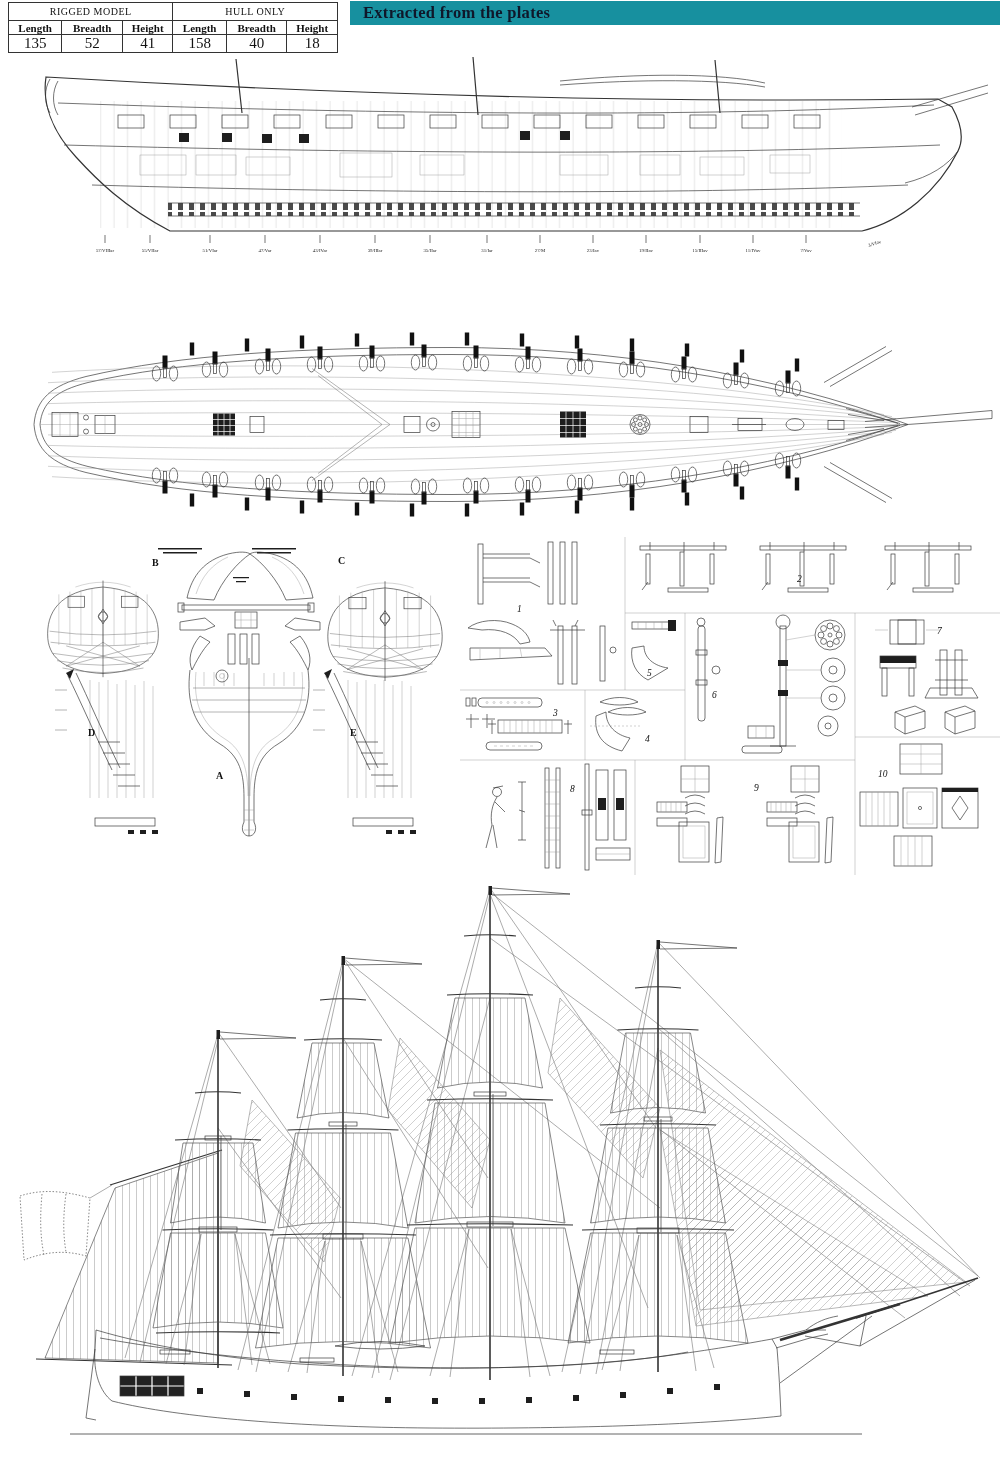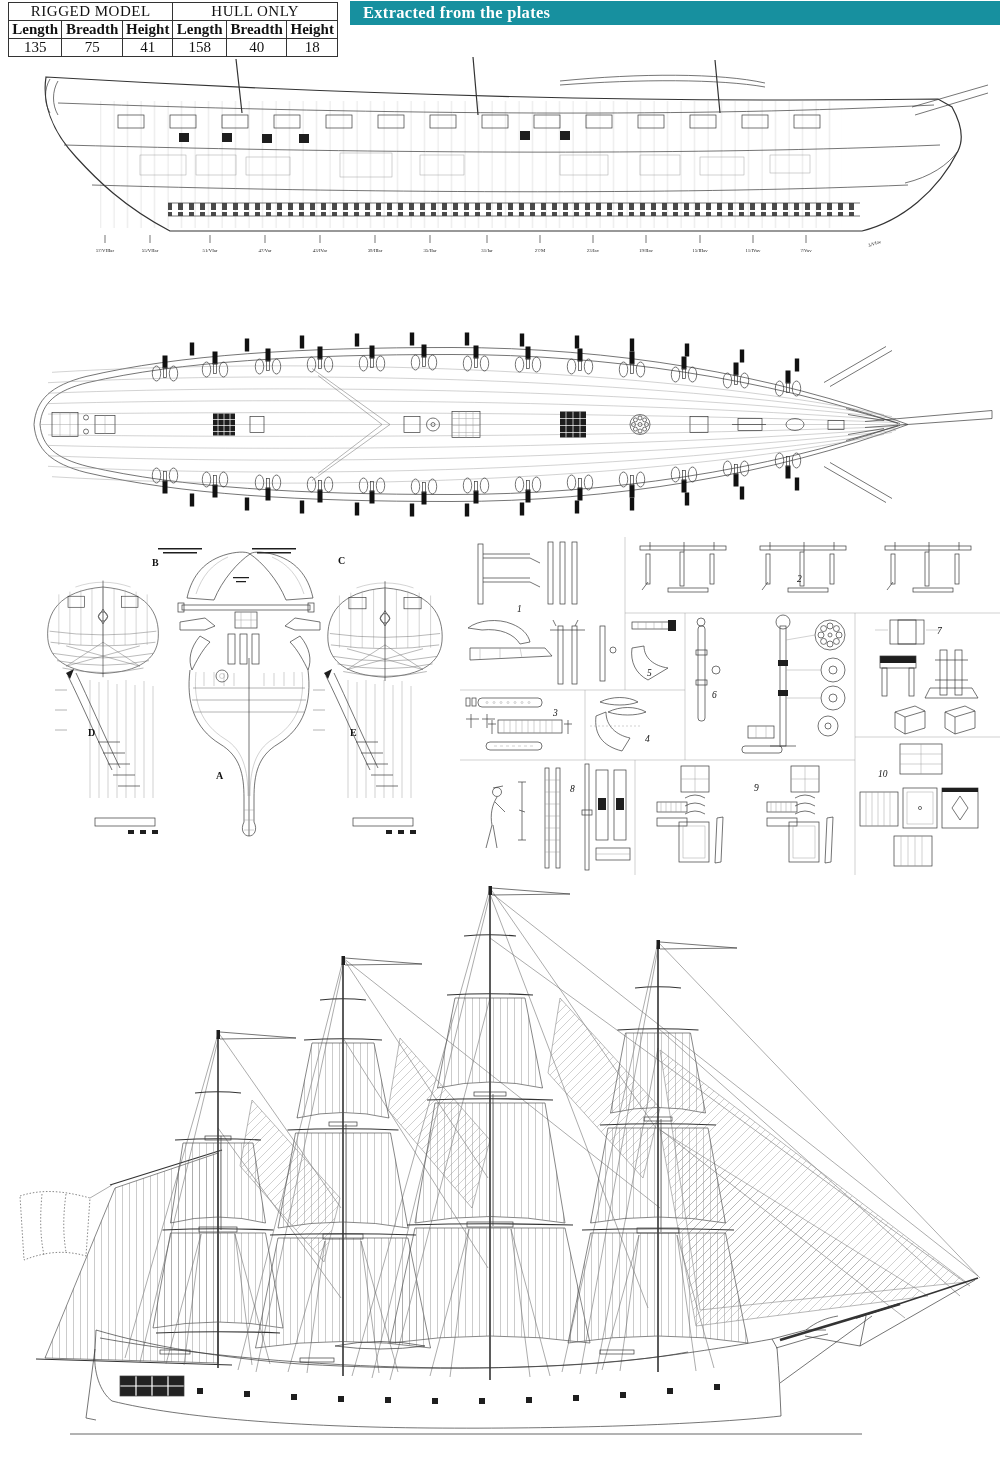--- a/index.html
+++ b/index.html
@@ -2,25 +2,25 @@
 <html style="--accent: #17909f;"><head>
 <meta charset="utf-8">
 <style>
   html,body{margin:0;padding:0;background:#e8e8e8;}
   .page{position:relative;width:1000px;height:1465px;background:#fff;margin:0 auto;
         font-family:"Liberation Serif",serif;overflow:hidden;}
   
   .spec-table{position:absolute;left:8px;top:2px;width:330px;border-collapse:collapse;
               border:1.6px solid #222;background:#fff;}
   .spec-table td{border:1px solid #333;text-align:center;padding:0;color:#111;}
-  .spec-table .grp{font-size:15px;letter-spacing:.5px;height:17px;}
-  .spec-table .sub{font-size:15px;font-weight:bold;height:13px;margin-top:24px;}
+  .spec-table .grp{font-size:10px;letter-spacing:.5px;height:17px;}
+  .spec-table .sub{font-size:11px;font-weight:bold;height:13px;margin-top:24px;}
   .spec-table .val{font-size:15px;height:13px;}
   .banner{position:absolute;left:350px;top:1px;width:650px;height:24px;background:var(--accent,#17909f);
-          color:#ffffff;font-weight:bold;font-size:16.5px;line-height:24px;padding-left:13px;
+          color:#0f172a;font-weight:bold;font-size:16.5px;line-height:24px;padding-left:13px;
           box-sizing:border-box;letter-spacing:.3px;}
   
   svg{position:absolute;left:0;}
   .ln{fill:none;stroke:#3a3a3a;stroke-width:.7;}
   .l2{fill:none;stroke:#333;stroke-width:1.2;}
   .lt{fill:none;stroke:#9a9a9a;stroke-width:.45;}
   .hl{fill:none;stroke:#777;stroke-width:.55;}
   .rg{fill:none;stroke:#666;stroke-width:.55;}
   .dk{fill:#1e1e1e;stroke:none;}
   .sail{fill:url(#sh);stroke:#555;stroke-width:.7;}
@@ -43,21 +43,21 @@
     <tr>
       <td class="sub">Length</td>
       <td class="sub">Breadth</td>
       <td class="sub">Height</td>
       <td class="sub">Length</td>
       <td class="sub">Breadth</td>
       <td class="sub">Height</td>
     </tr>
     <tr>
       <td class="val">135</td>
-      <td class="val">75</td>
+      <td class="val">52</td>
       <td class="val">41</td>
       <td class="val">158</td>
       <td class="val">40</td>
       <td class="val">18</td>
     </tr>
   </tbody>
     </table>
 
   <div class="banner">Extracted from the plates</div>
 

